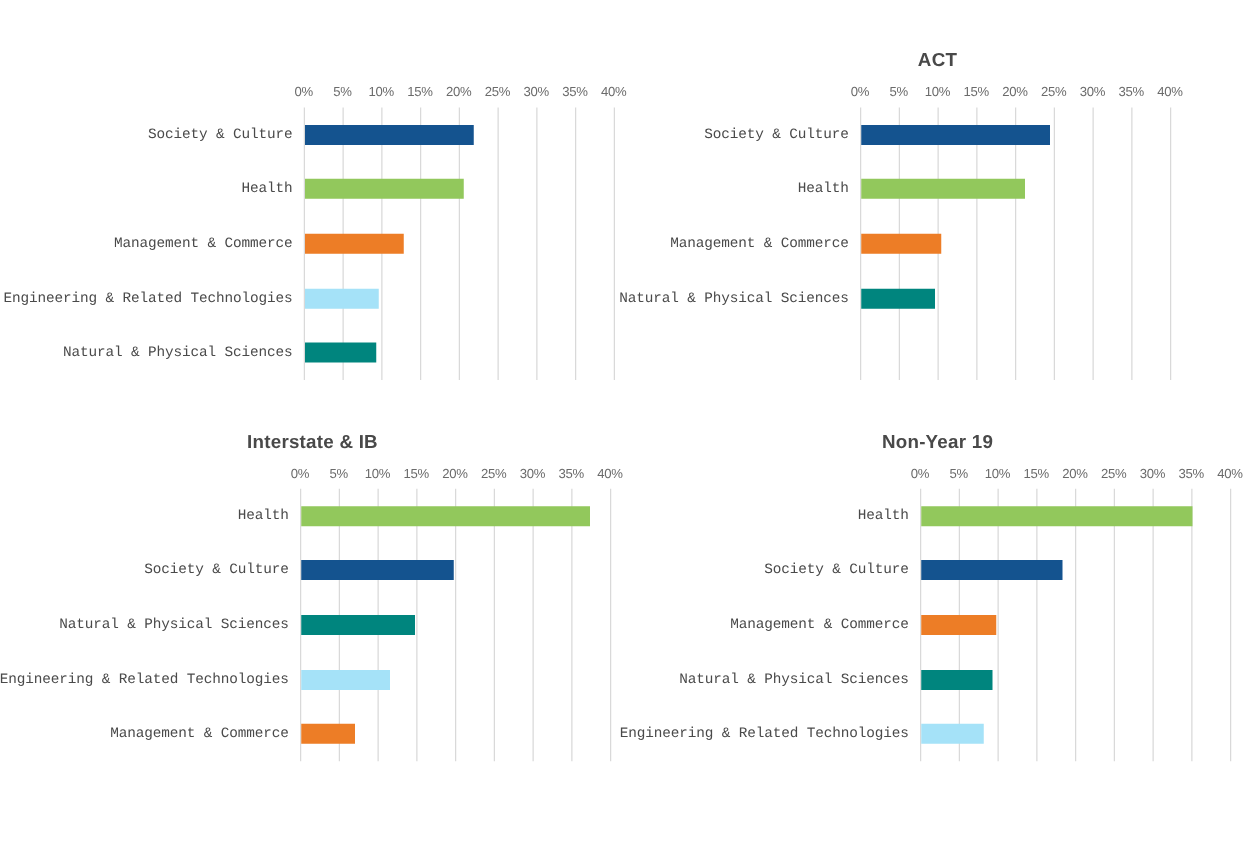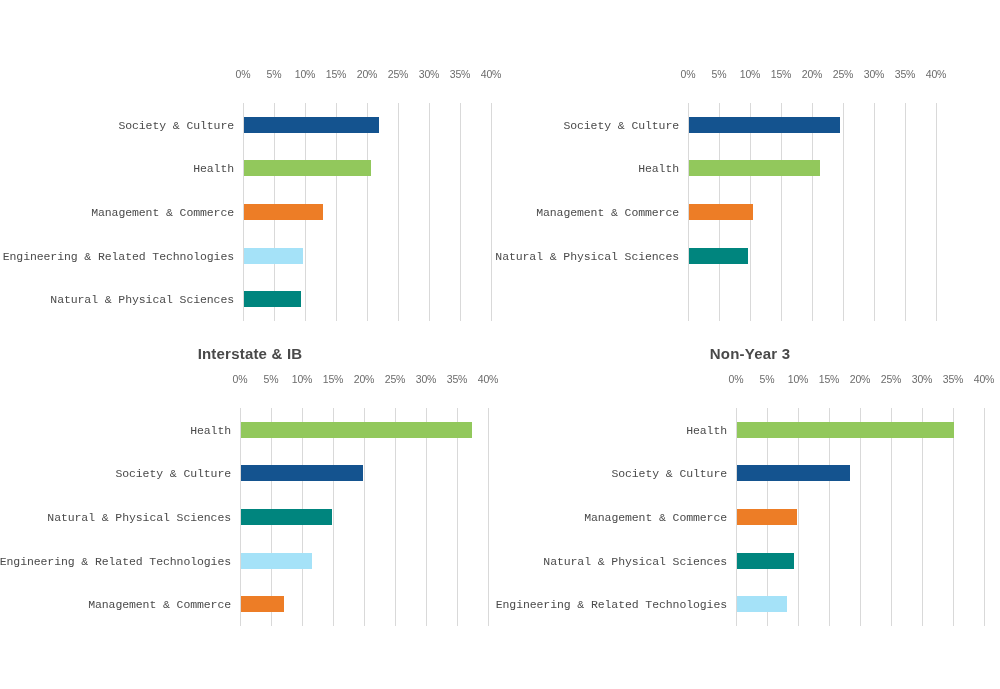--- a/index.html
+++ b/index.html
@@ -45,21 +45,21 @@
   .tick-label {
     position: absolute;
     font-size: 10.5px;
     color: #6b6b6b;
     transform: translateX(-50%);
     white-space: nowrap;
     letter-spacing: -0.2px;
   }
   .plot {
     position: absolute;
-    top: 73px;
+    top: 56px;
     height: 218px;
     border: 0;
     font-family: Liberation Mono, monospace;
   }
   .gridline {
     position: absolute;
     top: 0;
     bottom: 0;
     width: 1px;
     background: #d9d9d9;
@@ -134,20 +134,21 @@
             <div class="bar" style="left: 1px; width: 58.9px; background: rgb(165, 226, 248);"></div>
             <div class="cat-label" style="right: 257px; color: rgb(74, 74, 74);">Engineering &amp; Related Technologies</div>
           </div>
           <div class="bar-row" style="top: 174.4px; height: 43.6px;">
             <div class="bar" style="left: 1px; width: 57.04px; background: rgb(0, 133, 126);"></div>
             <div class="cat-label" style="right: 257px; color: rgb(74, 74, 74);">Natural &amp; Physical Sciences</div>
           </div>
         </div>
       </div>
       <div class="chart" style="left: 500px; top: 30px;">
+        <div class="chart-title">ACT</div>
         <div class="axis-labels" style="left: 0px; width: 500px;">
           <span class="tick-label" style="left: 188px;">0%</span>
           <span class="tick-label" style="left: 219px;">5%</span>
           <span class="tick-label" style="left: 250px;">10%</span>
           <span class="tick-label" style="left: 281px;">15%</span>
           <span class="tick-label" style="left: 312px;">20%</span>
           <span class="tick-label" style="left: 343px;">25%</span>
           <span class="tick-label" style="left: 374px;">30%</span>
           <span class="tick-label" style="left: 405px;">35%</span>
           <span class="tick-label" style="left: 436px;">40%</span>
@@ -219,21 +220,21 @@
             <div class="bar" style="left: 1px; width: 70.68px; background: rgb(165, 226, 248);"></div>
             <div class="cat-label" style="right: 257px; color: rgb(74, 74, 74);">Engineering &amp; Related Technologies</div>
           </div>
           <div class="bar-row" style="top: 174.4px; height: 43.6px;">
             <div class="bar" style="left: 1px; width: 43.4px; background: rgb(237, 125, 38);"></div>
             <div class="cat-label" style="right: 257px; color: rgb(74, 74, 74);">Management &amp; Commerce</div>
           </div>
         </div>
       </div>
       <div class="chart" style="left: 500px; top: 335px;">
-        <div class="chart-title">Non-Year 3</div>
+        <div class="chart-title">Non-Year 19</div>
         <div class="axis-labels" style="left: 0px; width: 500px;">
           <span class="tick-label" style="left: 236px;">0%</span>
           <span class="tick-label" style="left: 267px;">5%</span>
           <span class="tick-label" style="left: 298px;">10%</span>
           <span class="tick-label" style="left: 329px;">15%</span>
           <span class="tick-label" style="left: 360px;">20%</span>
           <span class="tick-label" style="left: 391px;">25%</span>
           <span class="tick-label" style="left: 422px;">30%</span>
           <span class="tick-label" style="left: 453px;">35%</span>
           <span class="tick-label" style="left: 484px;">40%</span>

